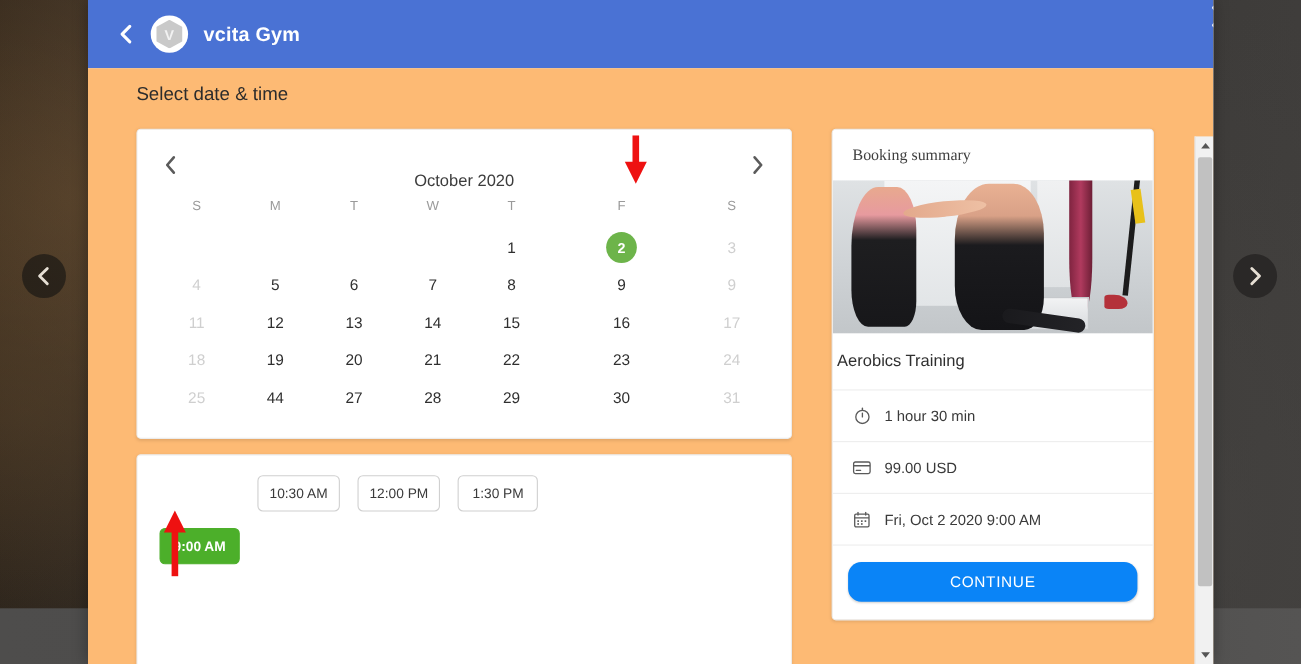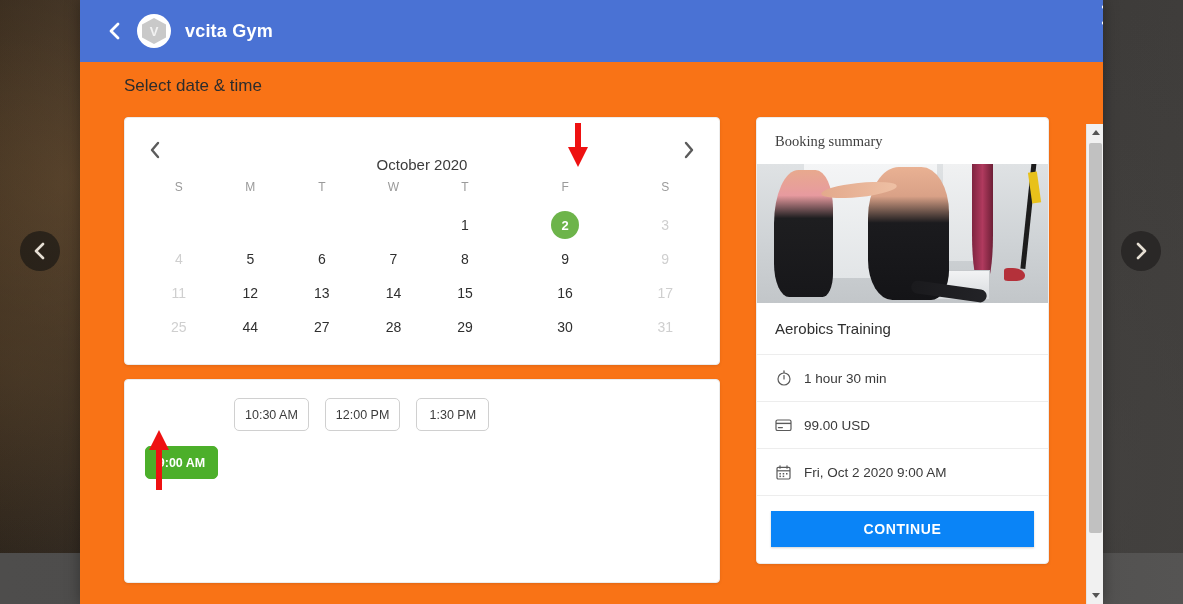--- a/index.html
+++ b/index.html
@@ -69,21 +69,21 @@
   #brand-title {
     color: #ffffff; font-size: 18px; font-weight: bold; letter-spacing: .2px;
   }
   #close-button {
     position: absolute; right: -22px; top: 2px;
     width: 26px; height: 26px; cursor: pointer;
   }
 
   #modal-body {
     position: absolute; top: 62px; left: 0; right: 0; bottom: 0;
-    background: #f97316;
+    background: #fdba74;
     overflow: hidden;
   }
   #page-title {
     font-size: 17px; color: #2c2c2c; padding: 14px 0 0 44px;
   }
 
   #content-row {
     display: flex; gap: 36px; padding: 21px 44px 0 44px;
   }
   #left-col { width: 596px; flex: 0 0 auto; }
@@ -193,42 +193,42 @@
   #summary-photo .leg {
     position: absolute; left: 53%; bottom: 4%; width: 26%; height: 9%;
     background: linear-gradient(90deg,#1a1a1d,#232327);
     border-radius: 20px; transform: rotate(8deg);
   }
   #summary-photo .shoe {
     position: absolute; right: 8%; bottom: 16%; width: 7%; height: 9%;
     background: #b4313a; border-radius: 20% 60% 40% 20%;
   }
   #summary-service {
-    font-size: 15px; color: #2f2f2f; padding: 17px 18px 17px 18px;
+    font-size: 15px; color: #2f2f2f; padding: 17px 18px 17px 4px;
     border-bottom: 1px solid #ededed;
   }
   .sum-row {
     display: flex; align-items: center; gap: 12px;
     padding: 0 18px; height: 47px;
     border-bottom: 1px solid #ededed;
     font-size: 13.5px; color: #3a3a3a;
   }
   .sum-row .ico { width: 17px; height: 17px; flex: 0 0 auto; display:flex; align-items:center; justify-content:center; }
   #client-avatar {
     width: 22px; height: 22px; border-radius: 50%; flex: 0 0 auto;
     background:
       radial-gradient(circle at 50% 62%, #e9cfc2 0%, #d9b7a6 42%, #c6a292 60%, #b9b1ad 100%);
     border: 1px solid #d6cdc8;
     margin-right: -4px;
   }
   #continue-wrap { padding: 15px 14px 16px 14px; }
   #continue-button {
-    width: 100%; height: 36px; border: 0; border-radius: 0;
+    width: 100%; height: 36px; border: 0; border-radius: 12px;
     background: #0a84f7; color: #ffffff;
-    font-size: 14px; font-weight: bold; letter-spacing: .6px;
+    font-size: 14px; font-weight: normal; letter-spacing: .6px;
     font-family: "Liberation Sans", sans-serif;
     cursor: pointer;
     box-shadow: 0 1px 2px rgba(0,0,0,0.18);
   }
 
   
   #scrollbar {
     position: absolute; right: 0; top: 62px; bottom: 0; width: 17px;
     background: #f1f1f1; border-left: 1px solid #e4e4e4;
   }
@@ -339,20 +339,29 @@
                   <td class="dim">9</td>
                 </tr>
                 <tr>
                   <td class="dim">11</td>
                   <td>12</td>
                   <td>13</td>
                   <td>14</td>
                   <td>15</td>
                   <td>16</td>
                   <td class="dim">17</td>
+                </tr>
+                <tr>
+                  <td class="dim">18</td>
+                  <td>19</td>
+                  <td>20</td>
+                  <td>21</td>
+                  <td>22</td>
+                  <td>23</td>
+                  <td class="dim">24</td>
                 </tr>
                 <tr>
                   <td class="dim">25</td>
                   <td>44</td>
                   <td>27</td>
                   <td>28</td>
                   <td>29</td>
                   <td>30</td>
                   <td class="dim">31</td>
                 </tr>

